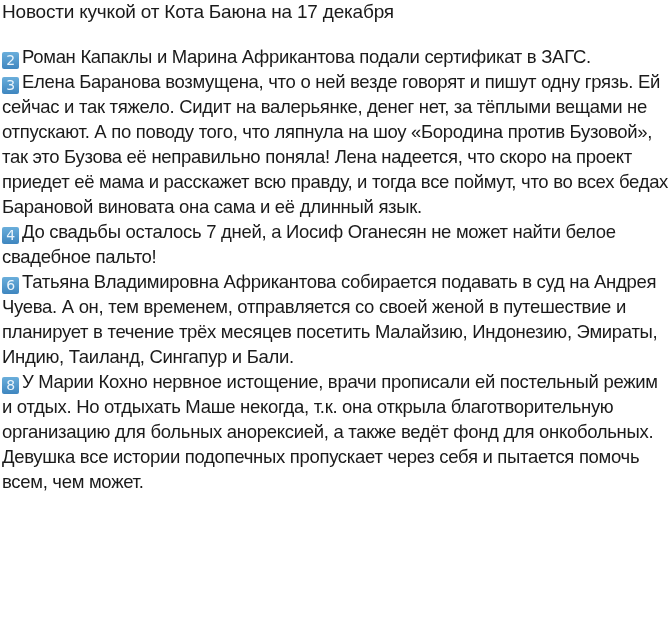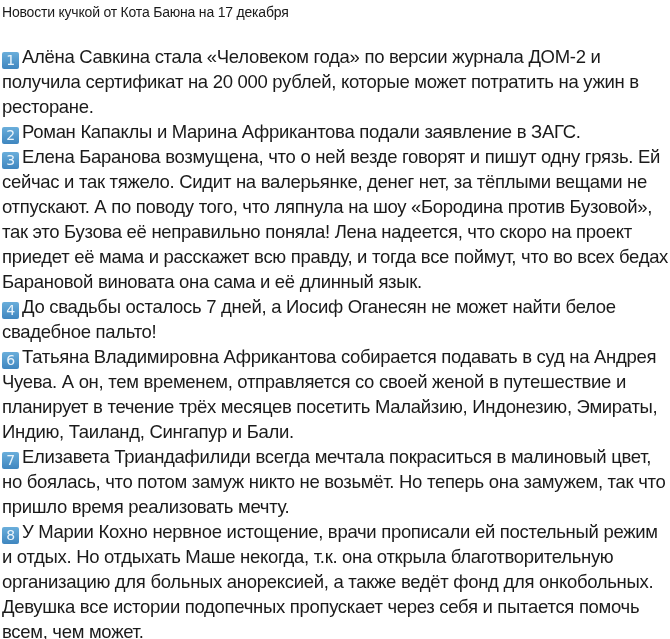--- a/index.html
+++ b/index.html
@@ -3,21 +3,21 @@
 <meta charset="utf-8">
 <style>
   html, body { margin: 0; padding: 0; background: #ffffff; }
   body {
     width: 670px; height: 639px; overflow: hidden;
     font-family: "Liberation Sans", "DejaVu Sans", sans-serif;
     color: #1a1a1a;
   }
   .doc { padding: 0 0 0 2px; }
   .title {
-    font-size: 14px; line-height: 24px;
+    font-size: 19px; line-height: 24px;
     margin: 0; padding-top: 0px; height: 24px;
     letter-spacing: -0.2px;
   }
   .gap { height: 20px; }
   .item {
     font-size: 18.5px; line-height: 25px;
     margin: 0; letter-spacing: -0.3px;
   }
   .keycap {
     display: inline-block; width: 17px; height: 17px;
@@ -28,20 +28,18 @@
     font-family: "DejaVu Sans", sans-serif;
   }
 </style>
 </head>
 <body>
 
 <div class="doc">
   <p class="title">Новости кучкой от Кота Баюна на 17 декабря</p>
   <div class="gap"></div>
 
-  <p class="item"><span class="keycap">1</span><span>Алёна Савкина стала «Человеком года» по версии журнала ДОМ-2 и получила сертификат на 20 000 рублей, которые может потратить на ужин в ресторане.</span></p>
-  <p class="item"><span class="keycap">2</span><span>Роман Капаклы и Марина Африкантова подали заявление в ЗАГС.</span></p>
+  <p class="item"><span class="keycap">2</span><span>Роман Капаклы и Марина Африкантова подали сертификат в ЗАГС.</span></p>
   <p class="item"><span class="keycap">3</span><span>Елена Баранова возмущена, что о ней везде говорят и пишут одну грязь. Ей сейчас и так тяжело. Сидит на валерьянке, денег нет, за тёплыми вещами не отпускают. А по поводу того, что ляпнула на шоу «Бородина против Бузовой», так это Бузова её неправильно поняла! Лена надеется, что скоро на проект приедет её мама и расскажет всю правду, и тогда все поймут, что во всех бедах Барановой виновата она сама и её длинный язык.</span></p>
   <p class="item"><span class="keycap">4</span><span>До свадьбы осталось 7 дней, а Иосиф Оганесян не может найти белое свадебное пальто!</span></p>
   <p class="item"><span class="keycap">6</span><span>Татьяна Владимировна Африкантова собирается подавать в суд на Андрея Чуева. А он, тем временем, отправляется со своей женой в путешествие и планирует в течение трёх месяцев посетить Малайзию, Индонезию, Эмираты, Индию, Таиланд, Сингапур и Бали.</span></p>
-  <p class="item"><span class="keycap">7</span><span>Елизавета Триандафилиди всегда мечтала покраситься в малиновый цвет, но боялась, что потом замуж никто не возьмёт. Но теперь она замужем, так что пришло время реализовать мечту.</span></p>
   <p class="item"><span class="keycap">8</span><span>У Марии Кохно нервное истощение, врачи прописали ей постельный режим и отдых. Но отдыхать Маше некогда, т.к. она открыла благотворительную организацию для больных анорексией, а также ведёт фонд для онкобольных. Девушка все истории подопечных пропускает через себя и пытается помочь всем, чем может.</span></p>
 </div>
 
 </body></html>

